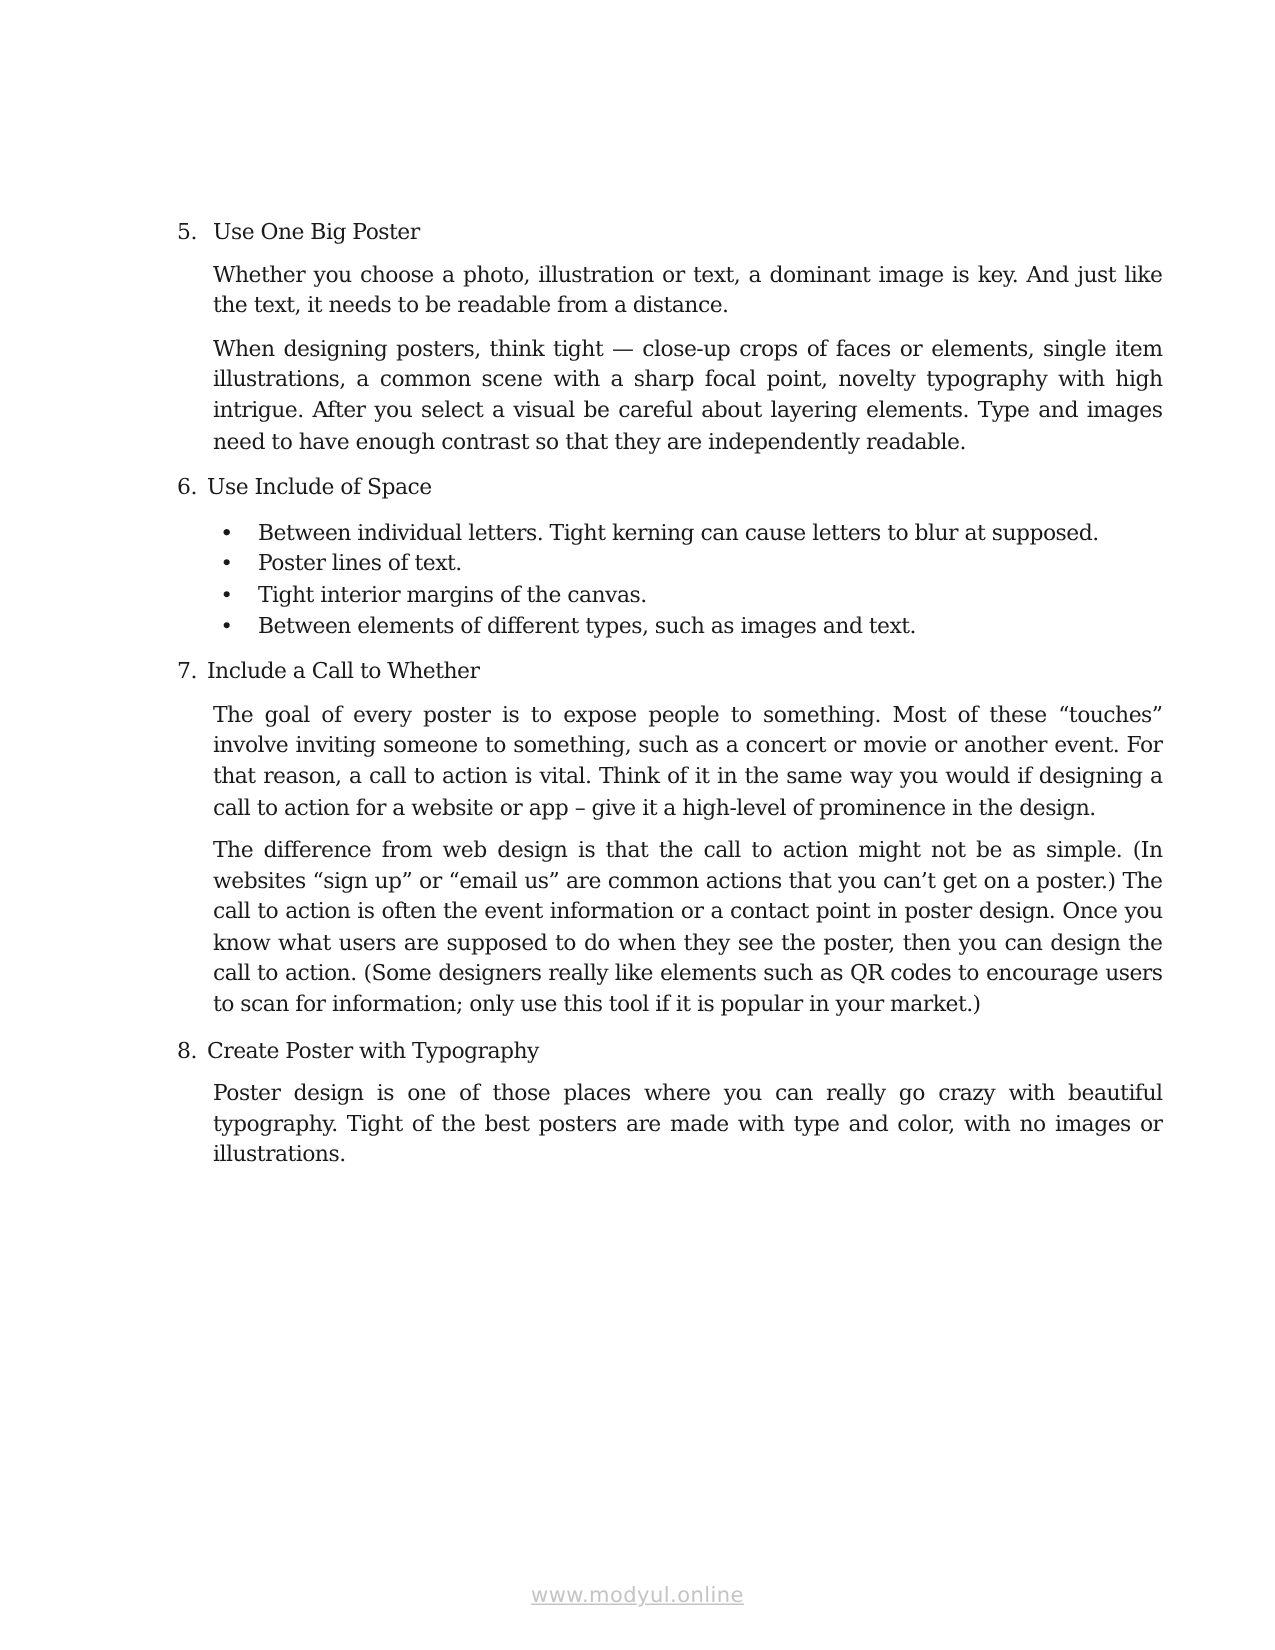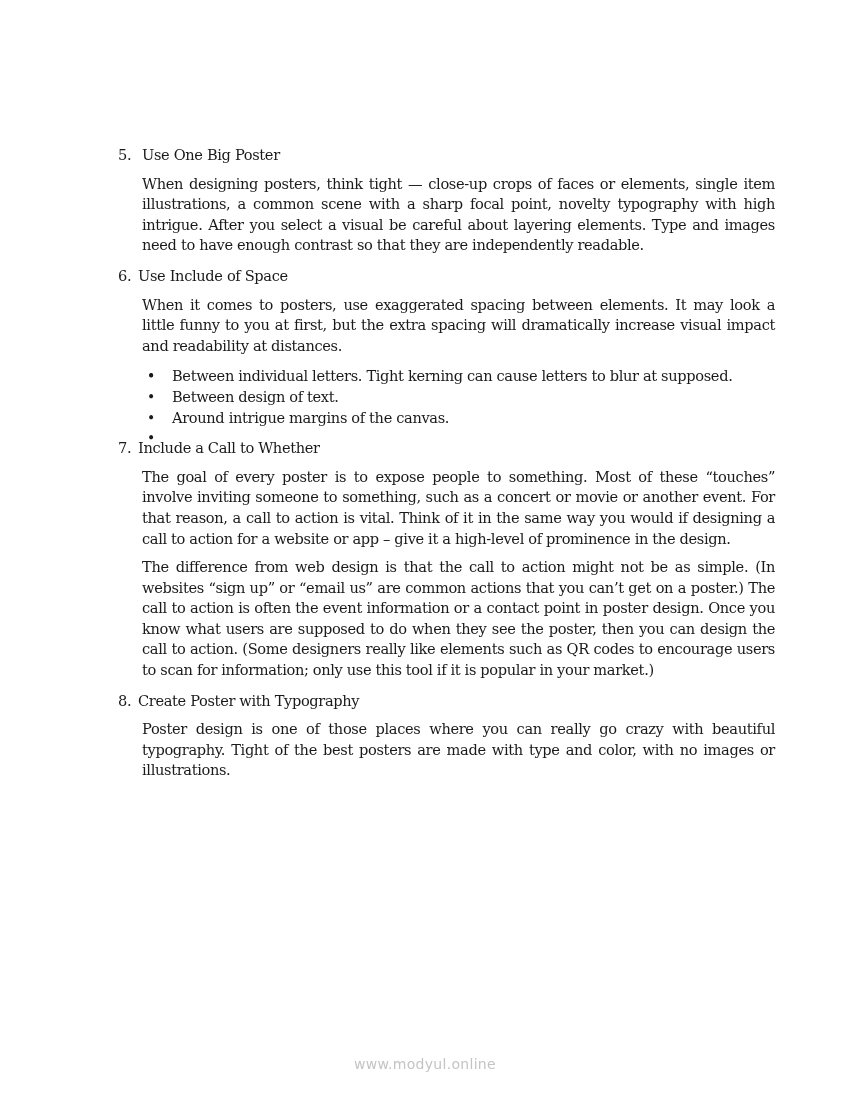--- a/index.html
+++ b/index.html
@@ -68,48 +68,49 @@
   .footer {
     position: absolute;
     left: 0;
     width: 850px;
     top: 1056px;
     text-align: center;
     font-family: "DejaVu Sans", "Liberation Sans", sans-serif;
     font-size: 14px;
     color: #c4c4c4;
     letter-spacing: 0.3px;
+    text-decoration: underline;
   }
 </style>
 </head>
 <body>
 
 <div class="page">
   <div class="content">
 
     <div class="sec">
       <div class="heading">
         <span class="num">5.</span>
         <span>Use One Big Poster</span>
       </div>
+      <p class="para">Whether you choose a photo, illustration or text, a dominant image is key. And just like the text, it needs to be readable from a distance.</p>
       <p class="para">When designing posters, think tight — close-up crops of faces or elements, single item illustrations, a common scene with a sharp focal point, novelty typography with high intrigue. After you select a visual be careful about layering elements. Type and images need to have enough contrast so that they are independently readable.</p>
     </div>
 
     <div class="sec">
       <div class="heading tight">
         <span class="num">6.</span>
         <span>Use Include of Space</span>
       </div>
-      <p class="para">When it comes to posters, use exaggerated spacing between elements. It may look a little funny to you at first, but the extra spacing will dramatically increase visual impact and readability at distances.</p>
       <ul class="bullets">
         <li><span class="bullet">•</span></li>
         <li><span class="bullet">•</span><span>Between individual letters. Tight kerning can cause letters to blur at supposed.</span></li>
-        <li><span class="bullet">•</span><span>Between design of text.</span></li>
-        <li><span class="bullet">•</span><span>Around intrigue margins of the canvas.</span></li>
-        <li><span class="bullet">•</span></li>
+        <li><span class="bullet">•</span><span>Poster lines of text.</span></li>
+        <li><span class="bullet">•</span><span>Tight interior margins of the canvas.</span></li>
+        <li><span class="bullet">•</span><span>Between elements of different types, such as images and text.</span></li>
       </ul>
     </div>
 
     <div class="sec">
       <div class="heading tight">
         <span class="num">7.</span>
         <span>Include a Call to Whether</span>
       </div>
       <p class="para">The goal of every poster is to expose people to something. Most of these “touches” involve inviting someone to something, such as a concert or movie or another event. For that reason, a call to action is vital. Think of it in the same way you would if designing a call to action for a website or app – give it a high-level of prominence in the design.</p>
       <p class="para">The difference from web design is that the call to action might not be as simple. (In websites “sign up” or “email us” are common actions that you can’t get on a poster.) The call to action is often the event information or a contact point in poster design. Once you know what users are supposed to do when they see the poster, then you can design the call to action. (Some designers really like elements such as QR codes to encourage users to scan for information; only use this tool if it is popular in your market.)</p>

